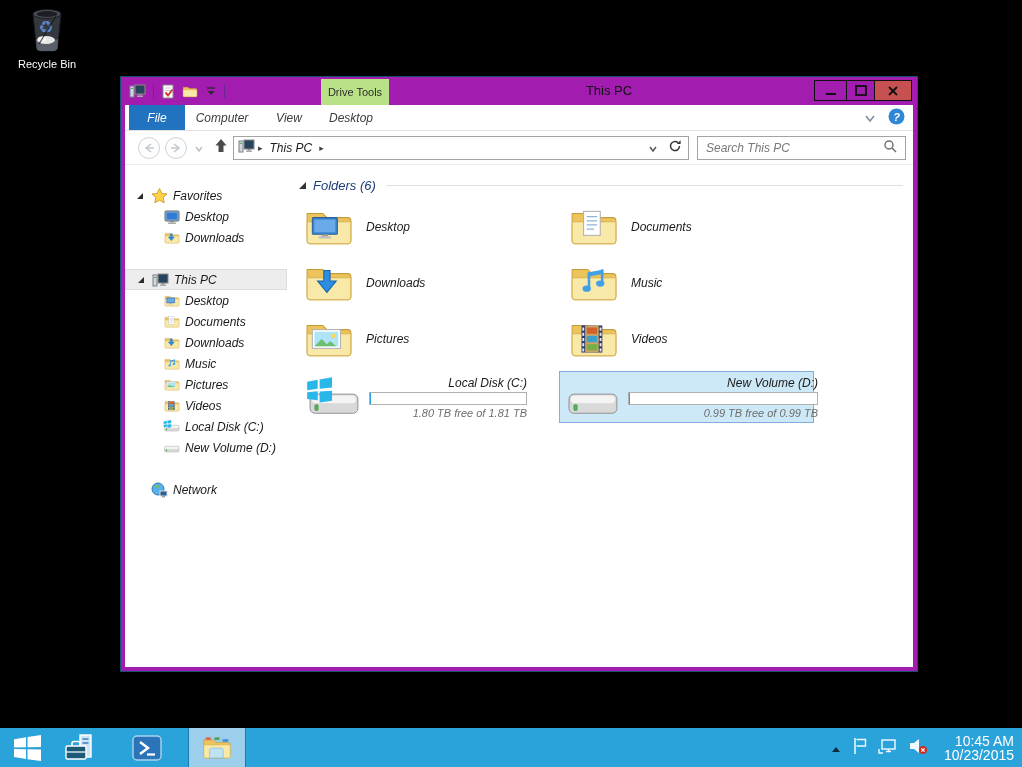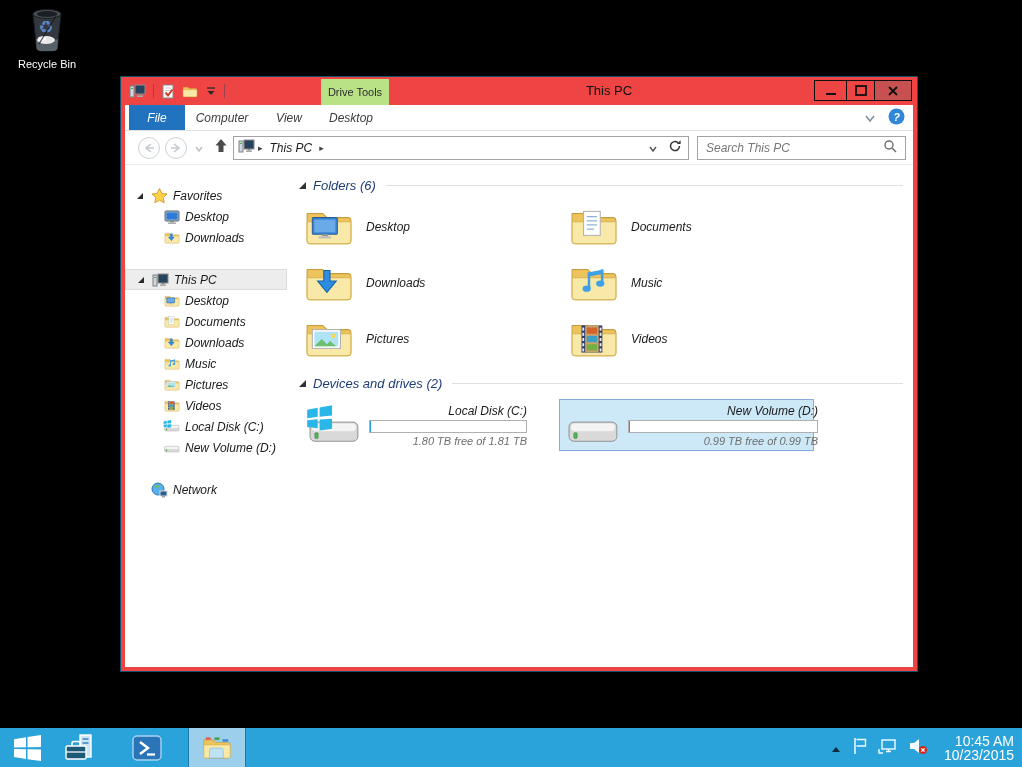--- a/index.html
+++ b/index.html
@@ -6,21 +6,21 @@
   html,body { width:1022px; height:767px; overflow:hidden; }
   body { font-family:"Liberation Sans","DejaVu Sans",sans-serif; background:#000; position:relative; cursor:default; }
 
   
   .desktop { position:absolute; inset:0; background:#000; }
   .desk-icon { position:absolute; left:8px; top:6px; width:78px; text-align:center; }
   .desk-icon .lbl { color:#fff; font-size:11px; margin-top:2px; text-shadow:1px 1px 2px #000; }
 
   
   .window { position:absolute; left:120px; top:76px; width:798px; height:596px;
-            background:#ef4444; border:1px solid #14506e; }
+            background:#a21caf; border:1px solid #14506e; }
   .titlebar { position:absolute; left:0; top:0; right:0; height:28px; }
   .qat { position:absolute; left:8px; top:4px; display:flex; align-items:center; gap:7px; height:20px; }
   .qat .sep { width:1px; height:14px; background:rgba(8,60,90,.35); }
   .win-title { position:absolute; left:300px; right:120px; top:0; height:28px; line-height:28px;
                text-align:center; font-size:13px; color:#101010; }
   .caption { position:absolute; right:5px; top:3px; display:flex; }
   .cap-btn { height:21px; border:1px solid #101010; display:flex; align-items:center; justify-content:center; }
   .cap-min { width:32px; border-right:none; }
   .cap-max { width:29px; }
   .cap-close { width:37px; border-left:none; background:#c75050; }
@@ -548,25 +548,20 @@
                         <rect x="17.4" y="17" width="1.8" height="3"></rect>
                         <rect x="17.4" y="22" width="1.8" height="3"></rect>
                       </g>
                     </g>
                   </svg>
                 </span>
                 <span class="flabel">Videos</span>
               </div>
             </div>
 
-          <div class="grp-head">
-            <span class="gtri"></span>
-            <span class="gt">Devices and drives (2)</span>
-            <span class="rule"></span>
-          </div>
           <div class="drives-row" id="drives-row">
               <div class="drive-tile">
                 <span style="display: flex;">
                   <svg width="56" height="44" viewBox="0 0 58 46">
                     <rect x="5" y="20" width="50" height="20" rx="5" fill="#d9d9d9" stroke="#8d8d8d"></rect>
                     <rect x="7" y="21.5" width="46" height="8" rx="4" fill="#f4f4f4"></rect>
                     <rect x="10" y="31" width="3.5" height="6" rx="1" fill="#53b553" stroke="#2e7d32" stroke-width="0.5"></rect>
                     <g fill="#29b6e8">
                       <path d="M2 7 L13 5 V14.5 L2 16 Z"></path>
                       <path d="M15 4.6 L28 2.4 V13 L15 14.3 Z"></path>

